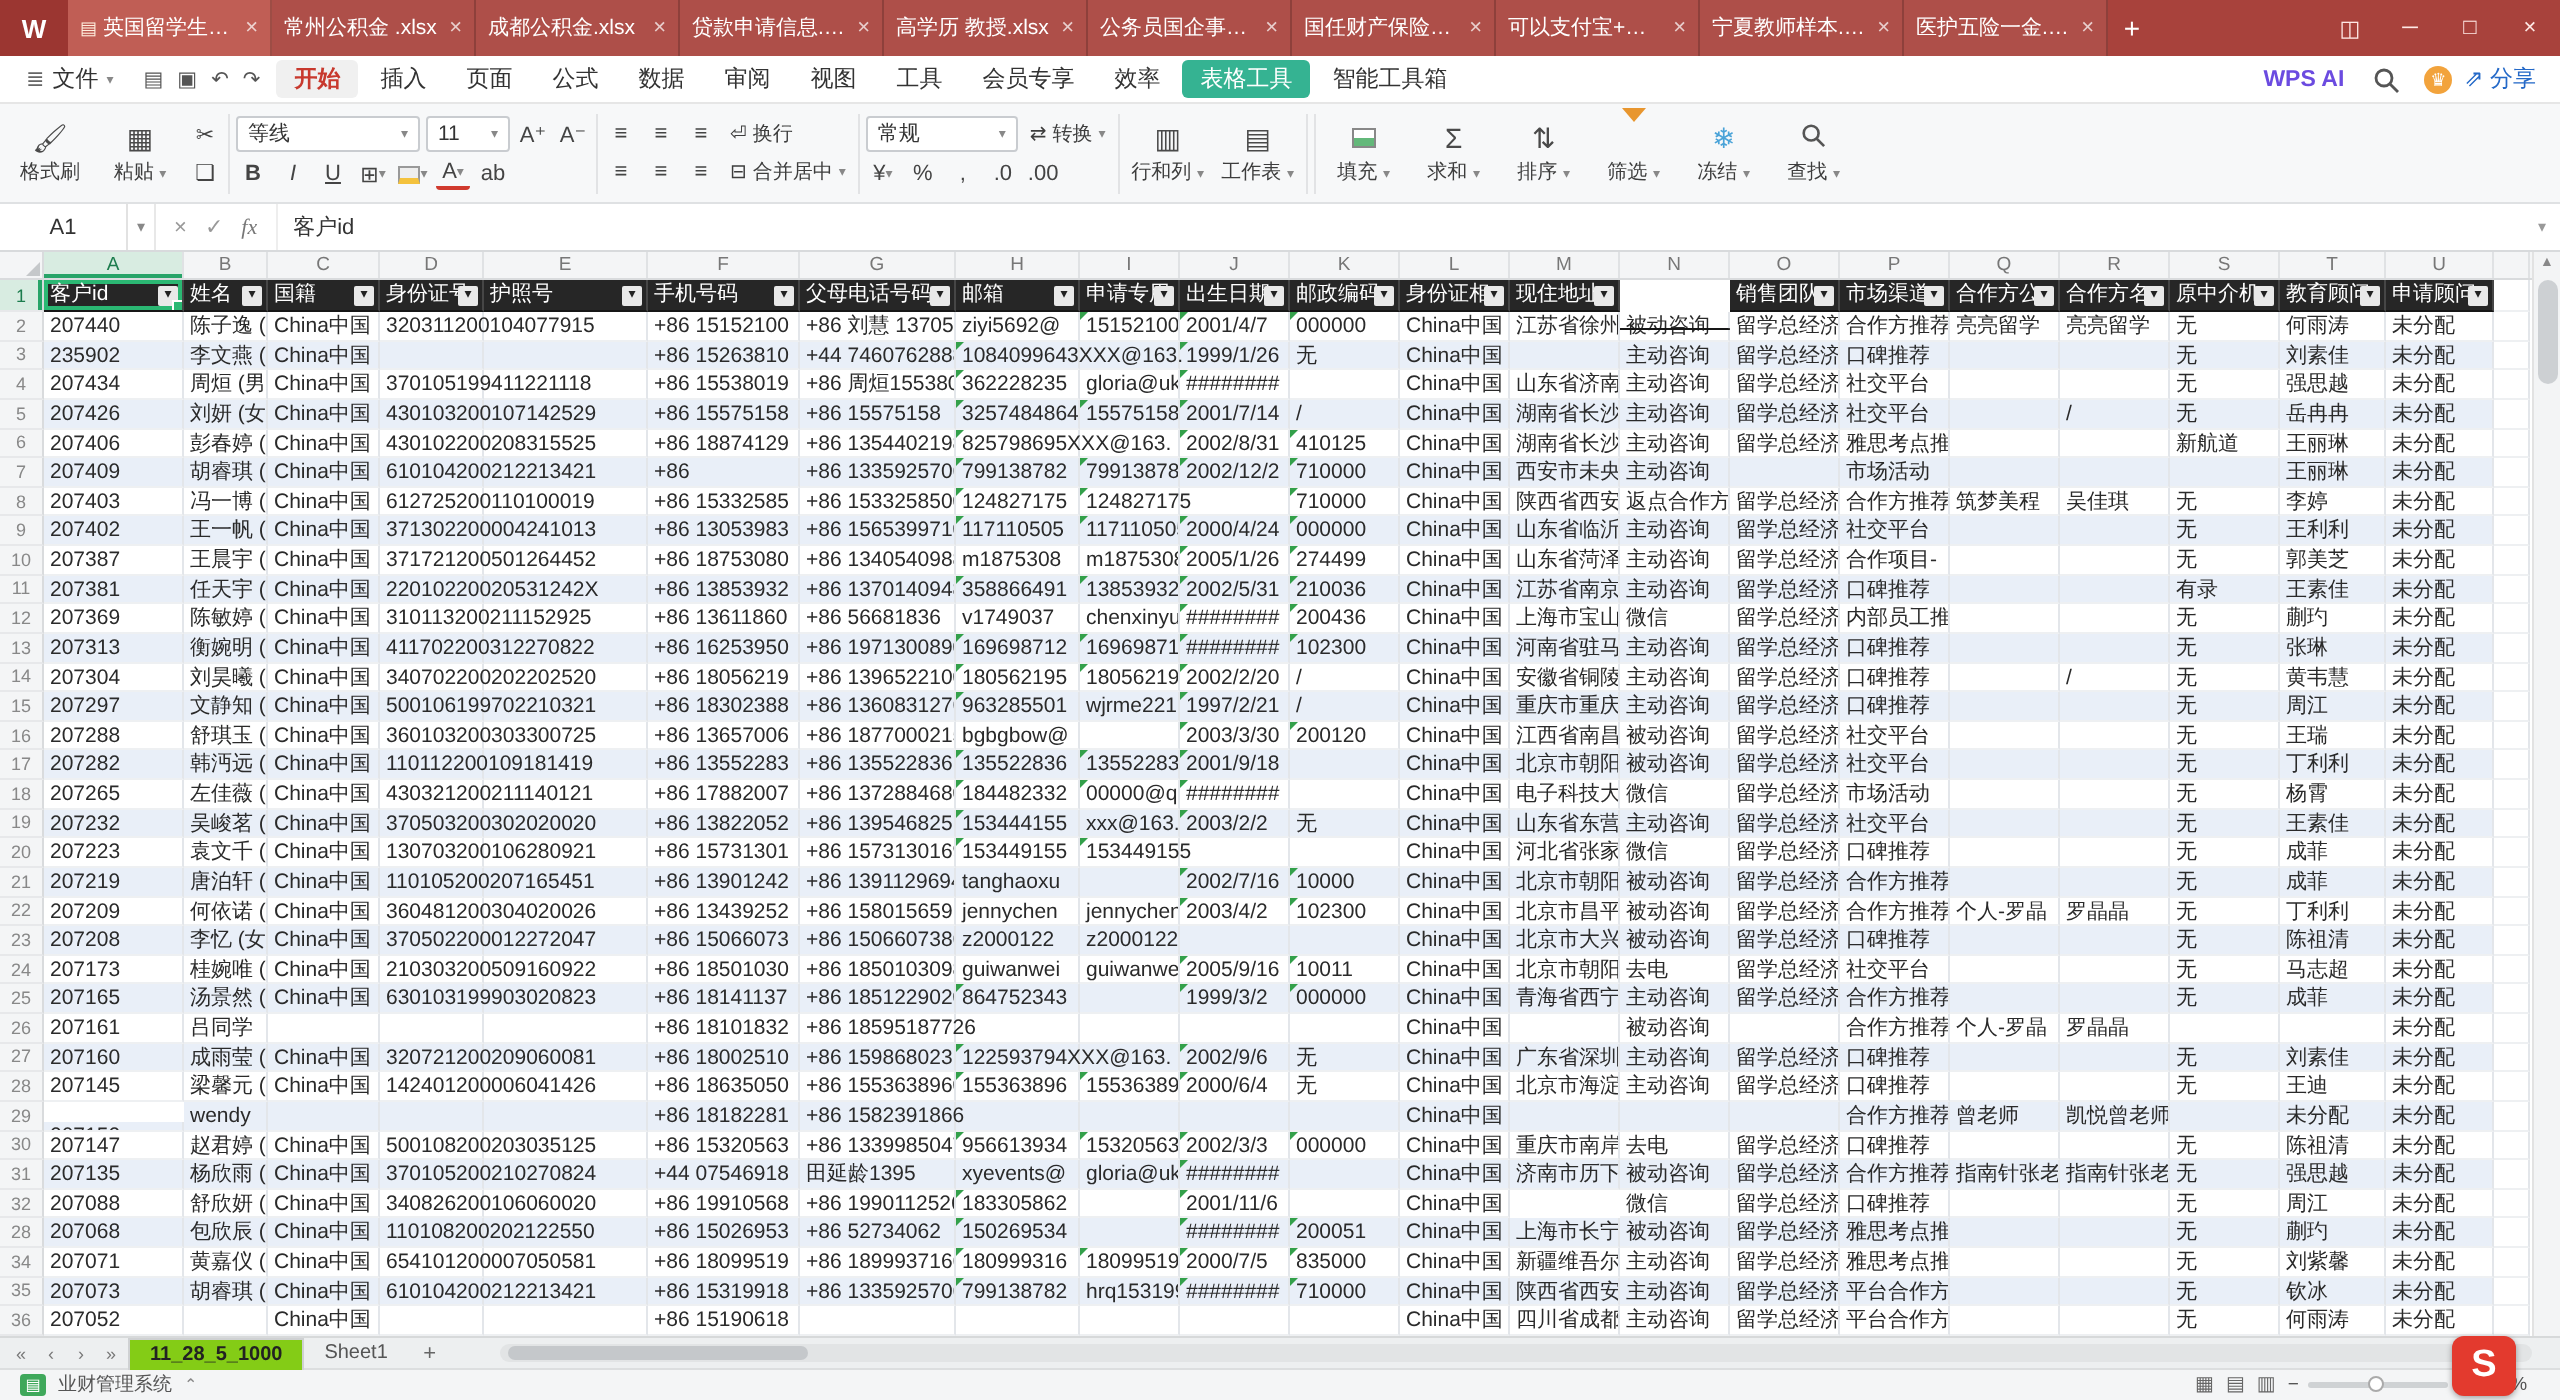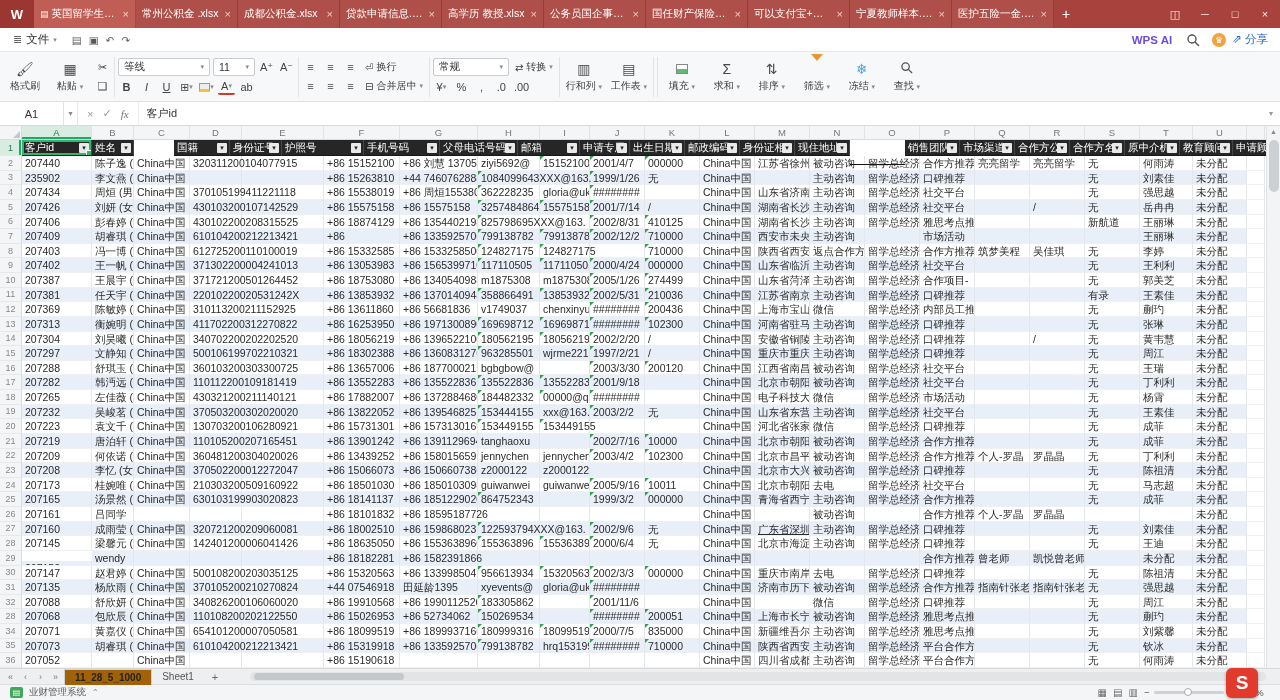--- a/index.html
+++ b/index.html
@@ -88,21 +88,21 @@
 .warn::before{content:"";position:absolute;left:0;top:0;border-top:4px solid #33a04a;border-right:4px solid transparent;}
 .vcol{background:#fff;}
 .vscroll{position:absolute;right:0;top:0;width:14px;height:542px;background:#f3f4f5;border-left:1px solid #e2e2e2;display:flex;flex-direction:column;align-items:center;font-size:7px;color:#888;}
 .vthumb{width:10px;height:52px;background:#cdd0d3;border-radius:5px;margin-top:2px;}
 .varrow{height:12px;line-height:12px;}
 
 
 .sheettabs{height:16px;background:#edeff0;border-top:1px solid #d7d9da;display:flex;align-items:center;font-size:10px;color:#555;padding-left:4px;gap:2px;}
 .stnav{width:13px;text-align:center;color:#777;font-size:9px;}
 .stab{height:16px;display:flex;align-items:center;padding:0 10px;white-space:nowrap;}
-.stab.active{background:#a16207;border:1px solid #cfd1d3;border-bottom:none;color:#222;font-weight:bold;}
+.stab.active{background:#84cc16;border:1px solid #cfd1d3;border-bottom:none;color:#222;font-weight:bold;}
 .addsheet{width:18px;text-align:center;font-size:11px;color:#666;}
 .hscroll{flex:1;height:9px;margin:0 14px 0 24px;background:#e2e4e5;border-radius:5px;position:relative;}
 .hthumb{position:absolute;left:4px;top:1px;height:7px;width:150px;background:#c5c8cb;border-radius:4px;}
 
 
 .statusbar{height:16px;background:#f4f5f6;border-top:1px solid #dcdedf;display:flex;align-items:center;font-size:9.5px;color:#555;padding:0 10px;gap:6px;}
 .bookic{width:13px;height:11px;background:#3fa85b;border-radius:2px;color:#fff;font-size:8px;line-height:11px;text-align:center;}
 .pinch{font-size:8px;color:#888;}
 .viewics{display:flex;gap:6px;font-size:10px;color:#666;margin-left:auto;}
 .zoomgrp{display:flex;align-items:center;gap:5px;}
@@ -174,20 +174,34 @@
     <span class="hamb">≣</span>
     <span>文件</span>
     <span class="caret">▾</span>
   </span>
   <span class="qicons">
     <span>▤</span>
     <span>▣</span>
     <span>↶</span>
     <span>↷</span>
   </span>
+  <span id="menuTabs" style="display:flex;gap:2px;">
+      <span class="mtab active">开始</span>
+      <span class="mtab">插入</span>
+      <span class="mtab">页面</span>
+      <span class="mtab">公式</span>
+      <span class="mtab">数据</span>
+      <span class="mtab">审阅</span>
+      <span class="mtab">视图</span>
+      <span class="mtab">工具</span>
+      <span class="mtab">会员专享</span>
+      <span class="mtab">效率</span>
+      <span class="mtab tool">表格工具</span>
+      <span class="mtab">智能工具箱</span>
+    </span>
   <span class="mspacer"></span>
   <span class="wpsai">WPS AI</span>
   <svg class="sicon-search" viewBox="0 0 14 14">
       <circle cx="6" cy="6" r="4" fill="none" stroke="#555" stroke-width="1.4"></circle>
       <line x1="9" y1="9" x2="13" y2="13" stroke="#555" stroke-width="1.4"></line>
     </svg>
   <span class="member">♛</span>
   <span class="share"><span>⇗</span> <span>分享</span></span>
 </div>
 
@@ -358,21 +372,21 @@
       <div class="colhead" style="width: 55px;">S</div>
       <div class="colhead" style="width: 53px;">T</div>
       <div class="colhead" style="width: 54px;">U</div>
       <div class="colhead" style="width: 18px;"></div>
     </div>
   <div id="gridbody">
       <div class="grow thead">
         <div class="rownum hl">1</div>
         <div class="gcell hcell sel" style="width: 70px;">客户id<span class="filt">▾</span></div>
         <div class="gcell hcell" style="width: 42px;">姓名<span class="filt">▾</span></div>
-        <div class="gcell hcell" style="width: 56px; margin-left: 40px;">国籍<span class="filt">▾</span></div>
+        <div class="gcell hcell" style="width: 56px;">国籍<span class="filt">▾</span></div>
         <div class="gcell hcell" style="width: 52px;">身份证号<span class="filt">▾</span></div>
         <div class="gcell hcell" style="width: 82px;">护照号<span class="filt">▾</span></div>
         <div class="gcell hcell" style="width: 76px;">手机号码<span class="filt">▾</span></div>
         <div class="gcell hcell" style="width: 78px;">父母电话号码<span class="filt">▾</span></div>
         <div class="gcell hcell" style="width: 62px;">邮箱<span class="filt">▾</span></div>
         <div class="gcell hcell" style="width: 50px;">申请专用<span class="filt">▾</span></div>
         <div class="gcell hcell" style="width: 55px;">出生日期<span class="filt">▾</span></div>
         <div class="gcell hcell" style="width: 55px;">邮政编码<span class="filt">▾</span></div>
         <div class="gcell hcell" style="width: 55px;">身份证相<span class="filt">▾</span></div>
         <div class="gcell hcell" style="width: 55px;">现住地址<span class="filt">▾</span></div>
@@ -1018,21 +1032,21 @@
         <div class="gcell bodd" style="width: 56px;">China中国</div>
         <div class="gcell bodd spill" style="width: 52px;">320721200209060081</div>
         <div class="gcell bodd" style="width: 82px;"></div>
         <div class="gcell bodd" style="width: 76px;">+86 18002510</div>
         <div class="gcell bodd" style="width: 78px;">+86 1598680231</div>
         <div class="gcell bodd spill warn" style="width: 62px;">122593794XXX@163.</div>
         <div class="gcell bodd" style="width: 50px;"></div>
         <div class="gcell bodd warn" style="width: 55px;">2002/9/6</div>
         <div class="gcell bodd" style="width: 55px;">无</div>
         <div class="gcell bodd" style="width: 55px;">China中国</div>
-        <div class="gcell bodd" style="width: 55px; text-decoration: underline;">广东省深圳</div>
+        <div class="gcell bodd" style="width: 55px;">广东省深圳</div>
         <div class="gcell bodd" style="width: 55px;">主动咨询</div>
         <div class="gcell bodd" style="width: 55px;">留学总经济</div>
         <div class="gcell bodd" style="width: 55px;">口碑推荐</div>
         <div class="gcell bodd" style="width: 55px;"></div>
         <div class="gcell bodd" style="width: 55px;"></div>
         <div class="gcell bodd" style="width: 55px;">无</div>
         <div class="gcell bodd" style="width: 53px;">刘素佳</div>
         <div class="gcell bodd" style="width: 54px;">未分配</div>
         <div class="gcell vcol" style="width: 18px;"></div>
       </div>

